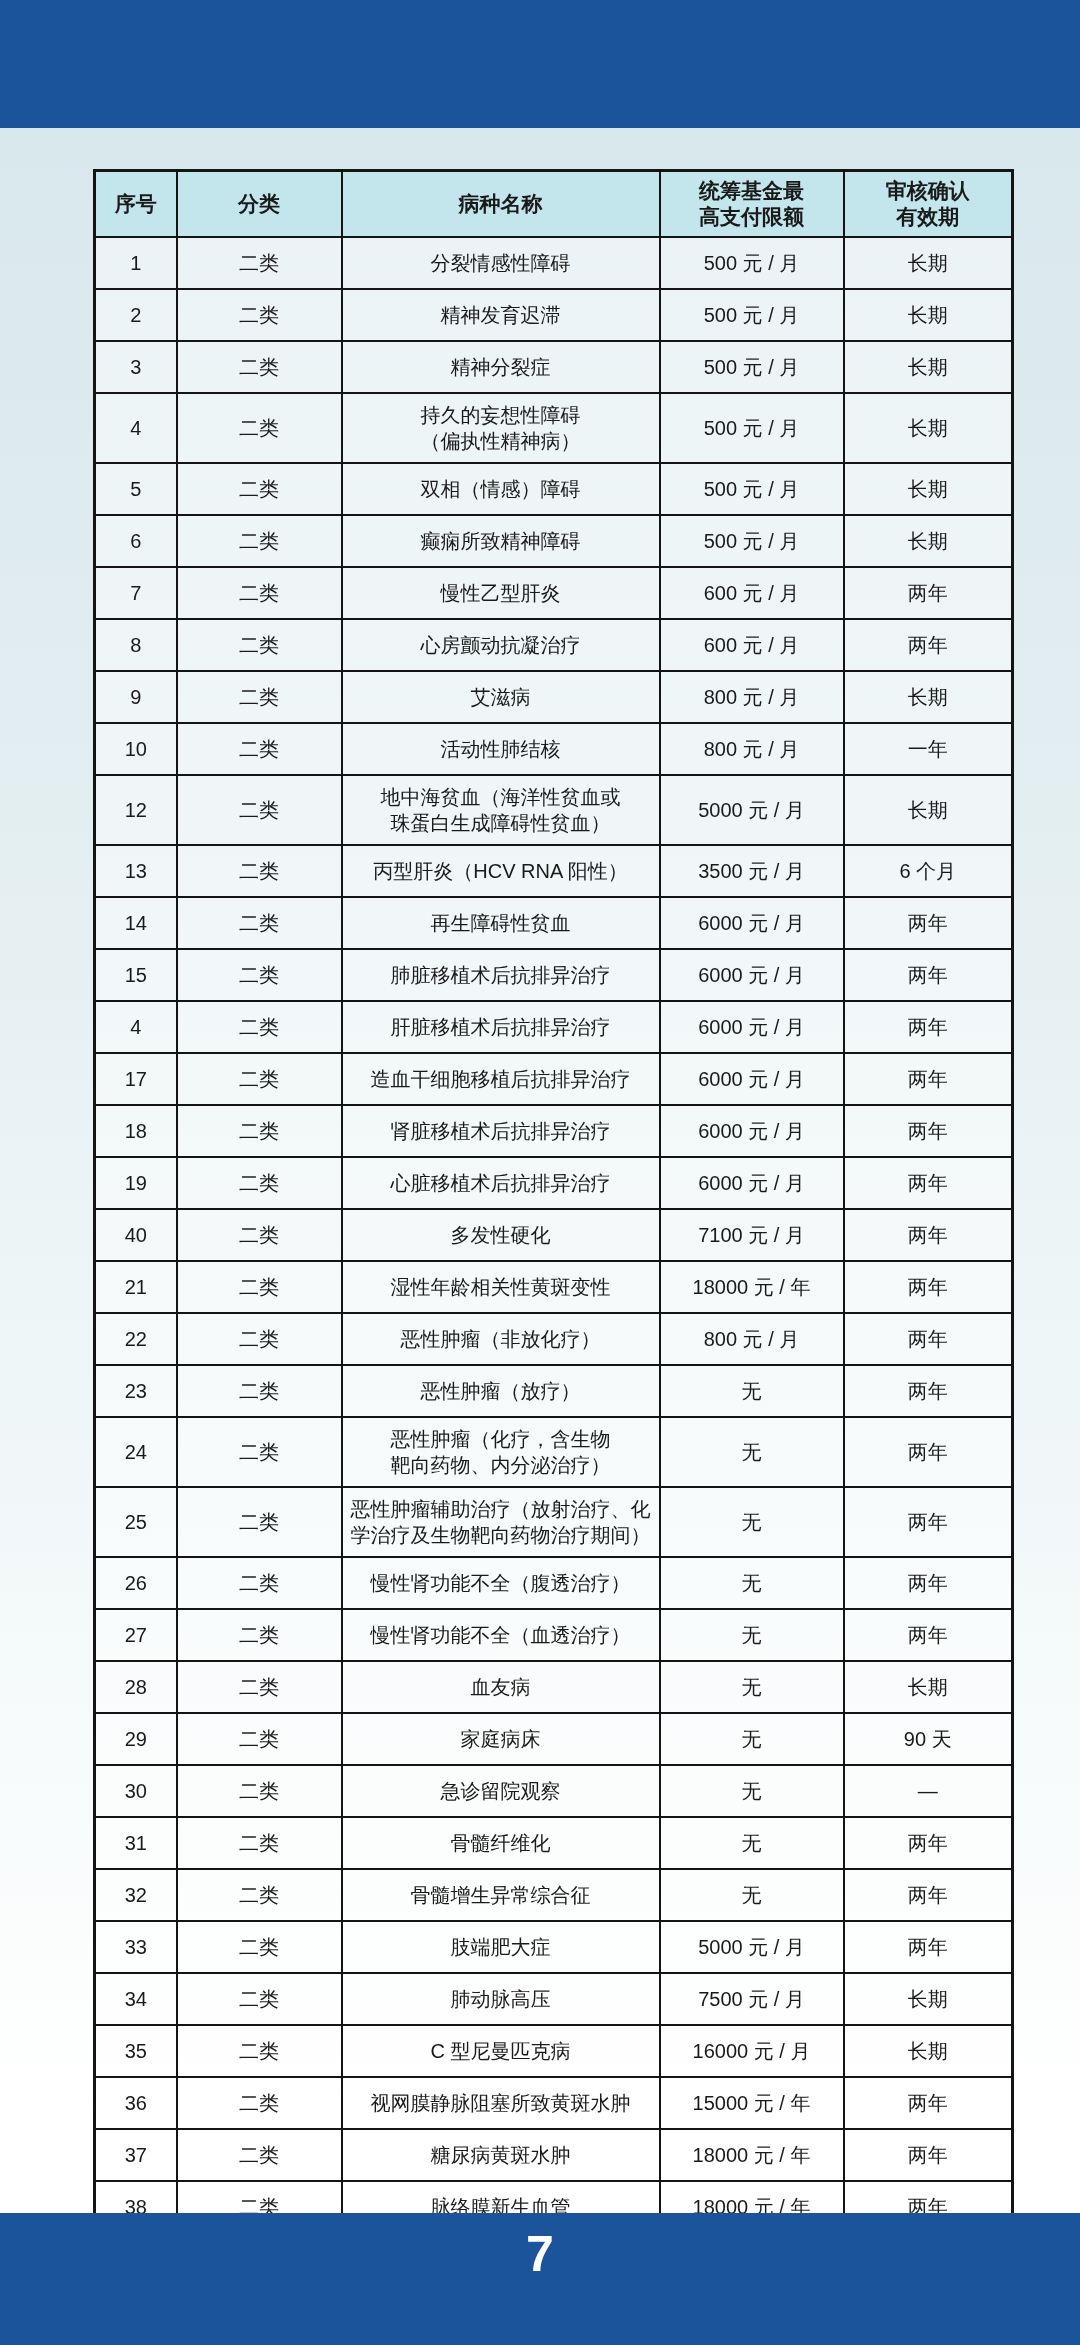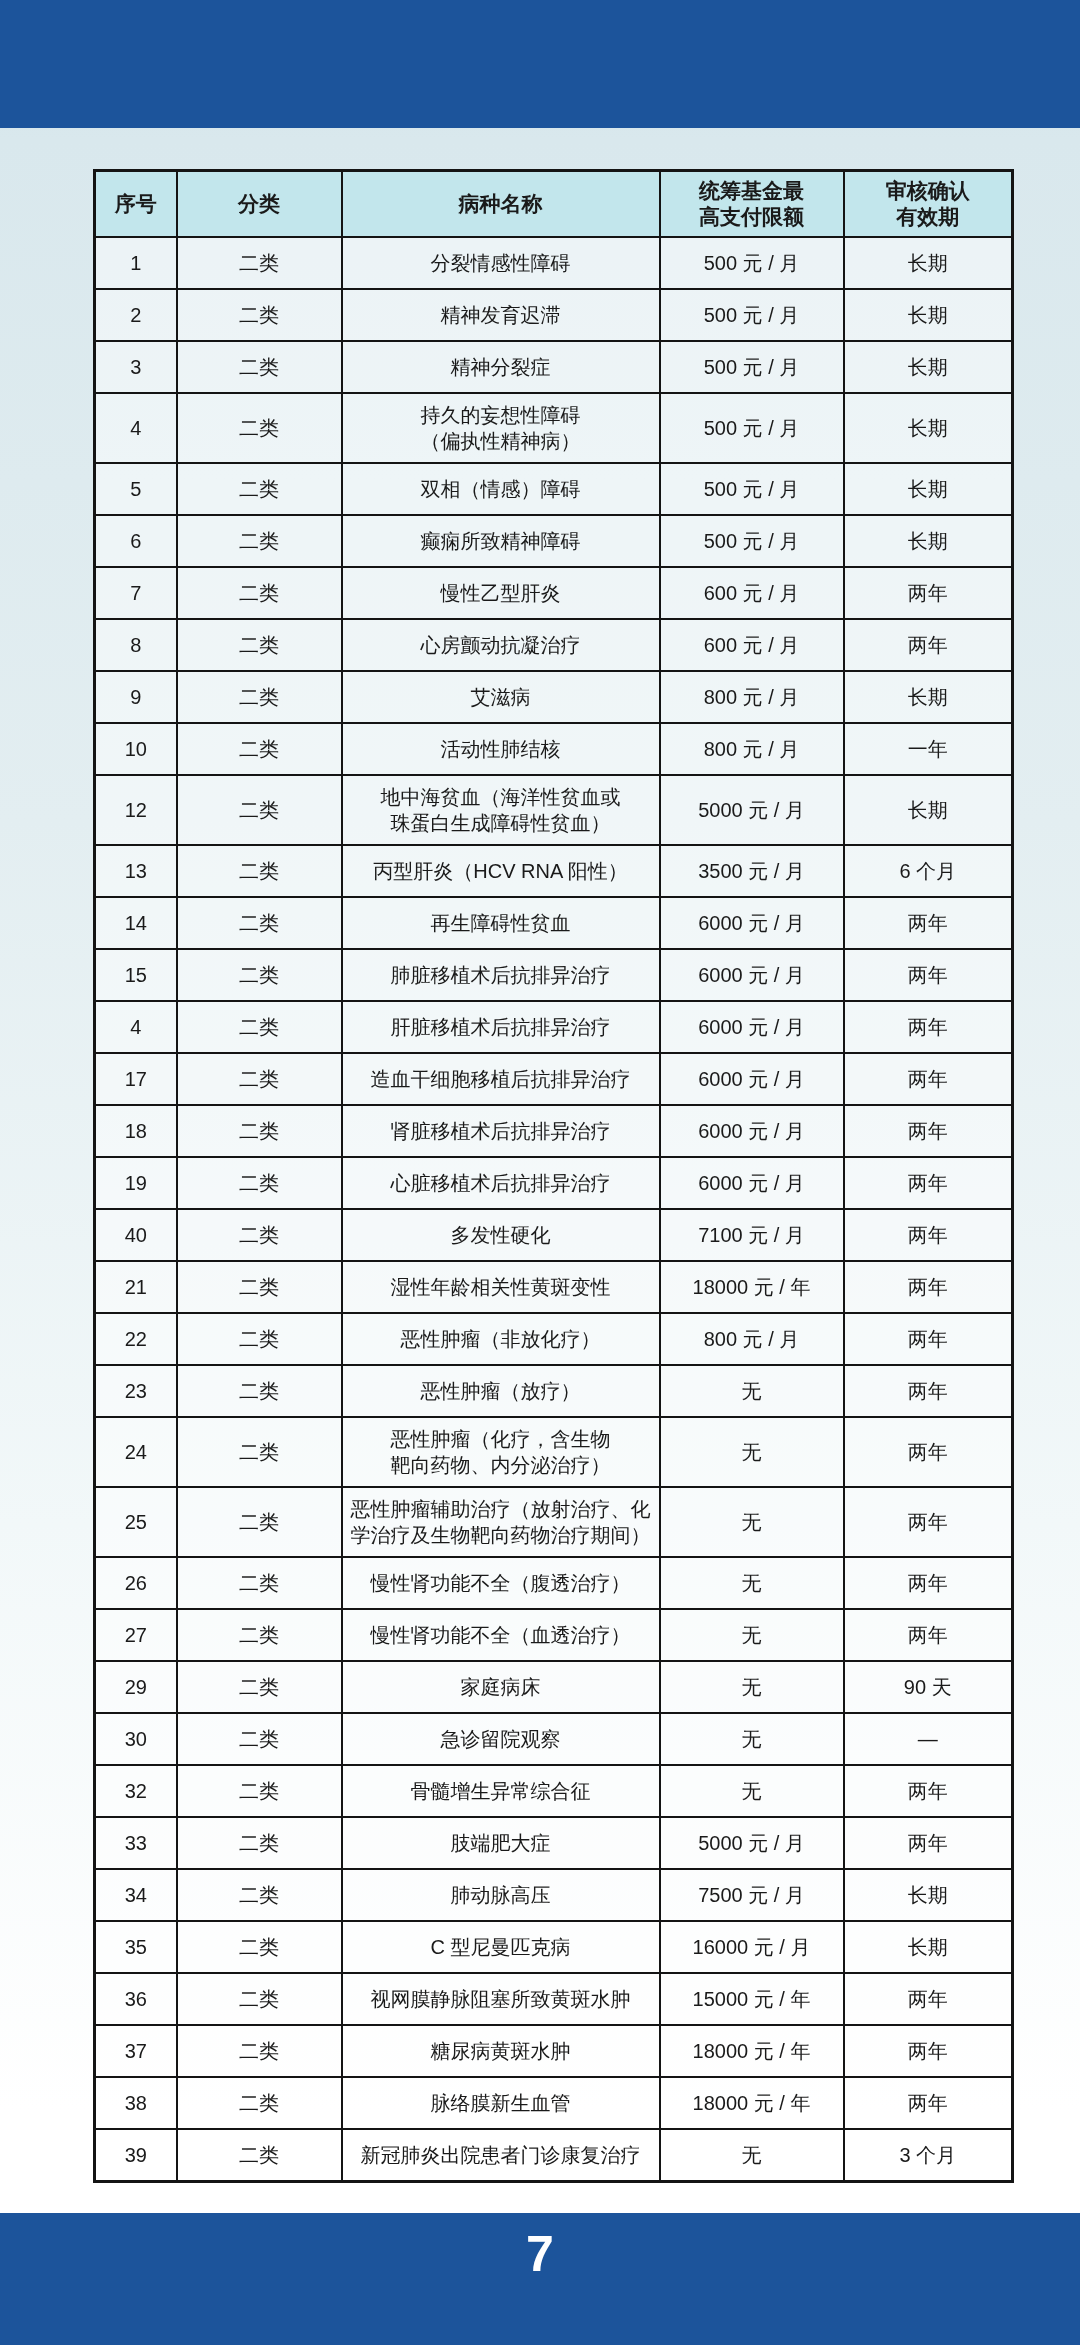--- a/index.html
+++ b/index.html
@@ -281,32 +281,46 @@
         <td>两年</td>
       </tr>
       <tr>
         <td>27</td>
         <td>二类</td>
         <td>慢性肾功能不全（血透治疗）</td>
         <td>无</td>
         <td>两年</td>
       </tr>
       <tr>
+        <td>28</td>
+        <td>二类</td>
+        <td>血友病</td>
+        <td>无</td>
+        <td>长期</td>
+      </tr>
+      <tr>
         <td>29</td>
         <td>二类</td>
         <td>家庭病床</td>
         <td>无</td>
         <td>90 天</td>
       </tr>
       <tr>
         <td>30</td>
         <td>二类</td>
         <td>急诊留院观察</td>
         <td>无</td>
         <td>—</td>
+      </tr>
+      <tr>
+        <td>31</td>
+        <td>二类</td>
+        <td>骨髓纤维化</td>
+        <td>无</td>
+        <td>两年</td>
       </tr>
       <tr>
         <td>32</td>
         <td>二类</td>
         <td>骨髓增生异常综合征</td>
         <td>无</td>
         <td>两年</td>
       </tr>
       <tr>
         <td>33</td>

